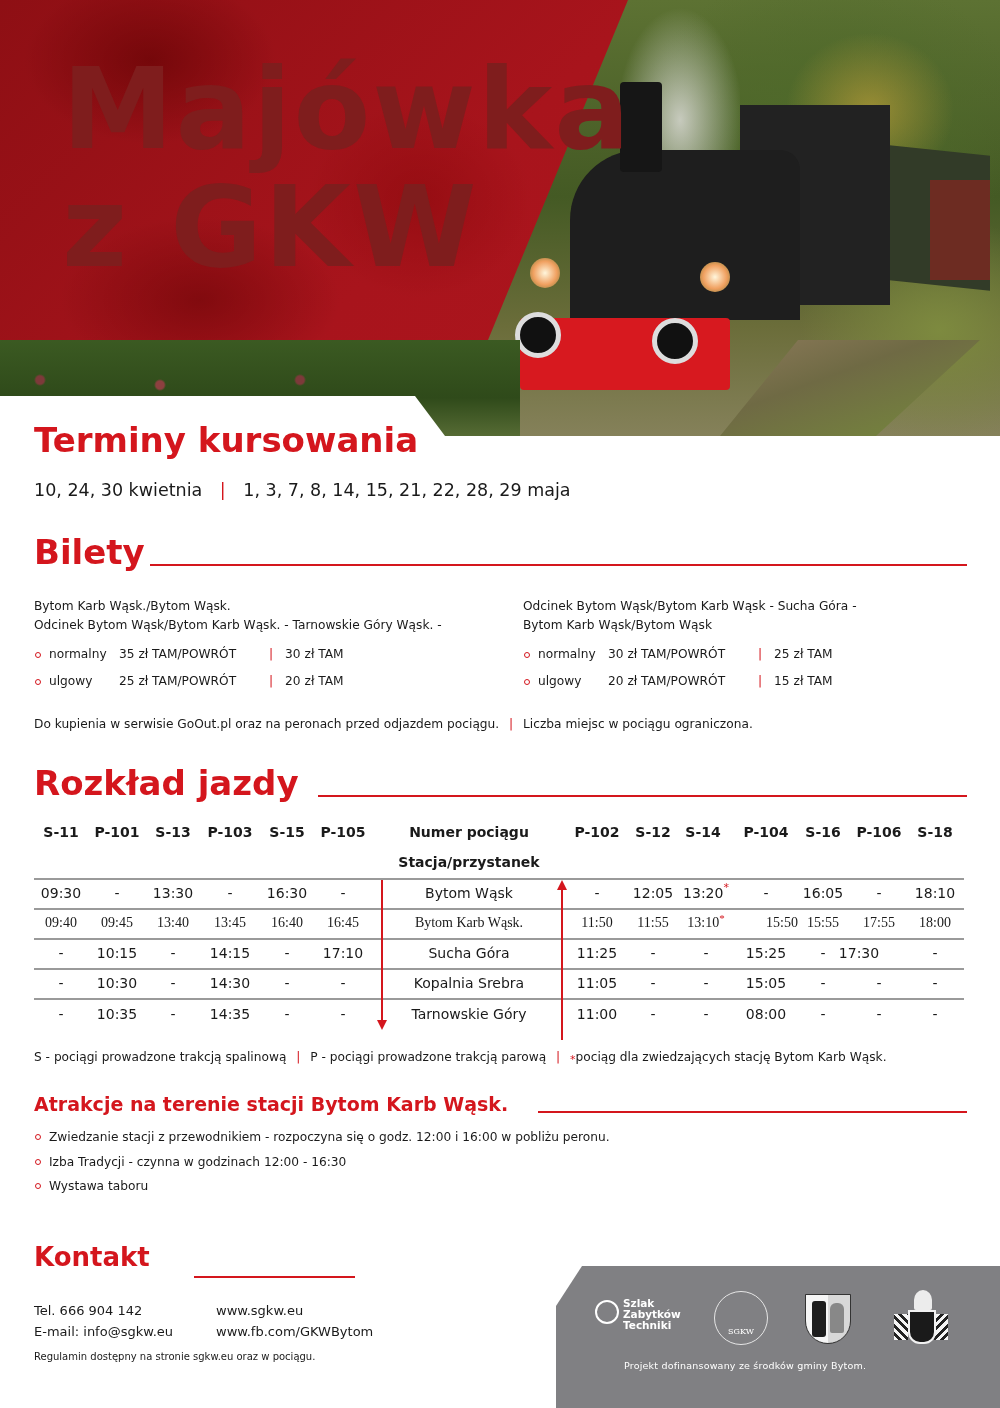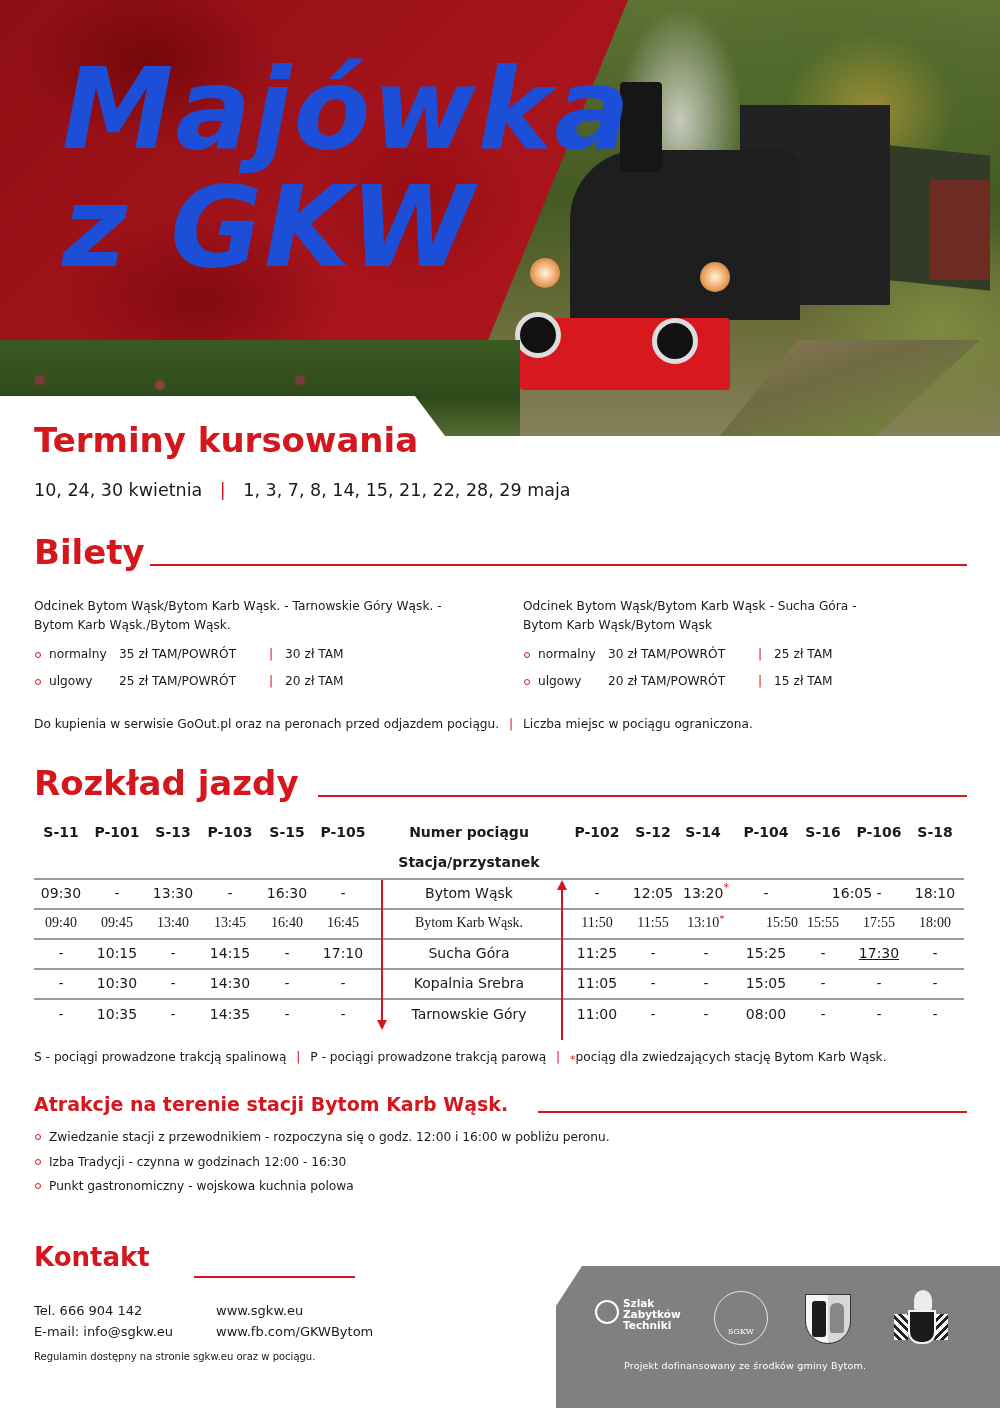--- a/index.html
+++ b/index.html
@@ -46,22 +46,22 @@
   .coach2 { position: absolute; left: 930px; top: 180px; width: 60px; height: 100px; background: #6d2c22; }
   .loco-front { position: absolute; left: 520px; top: 318px; width: 210px; height: 72px; background: #d7191f; border-radius: 4px; }
   .buffer { position: absolute; width: 46px; height: 46px; border-radius: 50%; background: #111; border: 5px solid #ddd; }
   .lamp { position: absolute; width: 30px; height: 30px; border-radius: 50%; background: radial-gradient(circle, #fff6dc 0%, #f0a060 55%, #773 100%); }
   .track { position: absolute; left: 720px; top: 340px; width: 260px; height: 96px; background: linear-gradient(160deg, #8c7a5a 0%, #6f6a44 40%, #768a3c 100%); clip-path: polygon(30% 0, 100% 0, 60% 100%, 0 100%); }
 
   .hero-white-cut { position: absolute; left: 0; top: 396px; width: 445px; height: 40px; background: #fff; clip-path: polygon(0 0, 415px 0, 445px 40px, 0 40px); }
 
   .hero-title {
     position: absolute; left: 62px; top: 50px;
-    color: #1d4ed8; font-family: "DejaVu Sans", sans-serif; font-weight: bold;
-    font-size: 112px; line-height: 118px; letter-spacing: 2px; font-style: italic;
+    color: #7f1d1d; font-family: "DejaVu Sans", sans-serif; font-weight: bold;
+    font-size: 112px; line-height: 118px; letter-spacing: 2px;
   }
   .section-title { position: absolute; left: 34px; font-weight: bold; color: #d4161d; font-family: "DejaVu Sans", sans-serif; white-space: nowrap; }
   .rule { position: absolute; height: 2px; background: #d4161d; }
   .sep { color: #d4161d; padding: 0 6px; }
 
   .terms-title { top: 420px; font-size: 34px; }
   .terms-dates { position: absolute; left: 34px; top: 480px; font-size: 17.5px; color: #1a1a1a; white-space: nowrap; }
 
   .bilety-title { top: 532px; font-size: 34px; }
 
@@ -149,22 +149,22 @@
   <span>10, 24, 30 kwietnia</span>
   <span class="sep" style="padding:0 12px;">|</span>
   <span>1, 3, 7, 8, 14, 15, 21, 22, 28, 29 maja</span>
 </div>
 
 <div class="section-title bilety-title">Bilety</div>
 <div class="rule" style="left:150px; top:564px; width:817px;"></div>
 
 <div class="ticket-block" style="left:34px;">
   <div class="route">
+    <div>Bytom Karb Wąsk./Bytom Wąsk.</div>
     <div>Odcinek Bytom Wąsk/Bytom Karb Wąsk. - Tarnowskie Góry Wąsk. -</div>
-    <div>Bytom Karb Wąsk./Bytom Wąsk.</div>
   </div>
   <div class="ticket-row">
     <span class="bullet"></span>
     <span class="tk-label">normalny</span>
     <span class="tk-rt">35 zł TAM/POWRÓT</span>
     <span class="sep" style="padding:0 12px 0 0;">|</span>
     <span>30 zł TAM</span>
   </div>
   <div class="ticket-row">
     <span class="bullet"></span>
@@ -234,21 +234,21 @@
     <div class="tt-cell" style="left:54px; width:58px;">-</div>
     <div class="tt-cell" style="left:112px; width:54px;">13:30</div>
     <div class="tt-cell" style="left:166px; width:60px;">-</div>
     <div class="tt-cell" style="left:226px; width:54px;">16:30</div>
     <div class="tt-cell" style="left:280px; width:58px;">-</div>
     <div class="tt-cell" style="left:355px; width:160px;">Bytom Wąsk</div>
     <div class="tt-cell" style="left:532px; width:62px;">-</div>
     <div class="tt-cell" style="left:594px; width:50px;">12:05</div>
     <div class="tt-cell" style="left:644px; width:56px;"><span>13:20</span><span class="star">*</span></div>
     <div class="tt-cell" style="left:700px; width:64px;">-</div>
-    <div class="tt-cell" style="left:764px; width:50px;margin-left:29px;">16:05</div>
+    <div class="tt-cell" style="left:764px; width:50px;">16:05</div>
     <div class="tt-cell" style="left:816px; width:58px;">-</div>
     <div class="tt-cell" style="left:876px; width:50px;">18:10</div>
   </div>
   <div class="tt-line" style="top:88px;"></div>
 
   <div class="tt-row" style="top:88px;font-family:Liberation Serif, serif;">
     <div class="tt-cell" style="left:0; width:54px;">09:40</div>
     <div class="tt-cell" style="left:54px; width:58px;">09:45</div>
     <div class="tt-cell" style="left:112px; width:54px;">13:40</div>
     <div class="tt-cell" style="left:166px; width:60px;">13:45</div>
@@ -271,21 +271,21 @@
     <div class="tt-cell" style="left:112px; width:54px;">-</div>
     <div class="tt-cell" style="left:166px; width:60px;">14:15</div>
     <div class="tt-cell" style="left:226px; width:54px;">-</div>
     <div class="tt-cell" style="left:280px; width:58px;">17:10</div>
     <div class="tt-cell" style="left:355px; width:160px;">Sucha Góra</div>
     <div class="tt-cell" style="left:532px; width:62px;">11:25</div>
     <div class="tt-cell" style="left:594px; width:50px;">-</div>
     <div class="tt-cell" style="left:644px; width:56px;">-</div>
     <div class="tt-cell" style="left:700px; width:64px;">15:25</div>
     <div class="tt-cell" style="left:764px; width:50px;">-</div>
-    <div class="tt-cell" style="left:816px; width:58px;text-decoration:underline;">17:30</div>
+    <div class="tt-cell" style="left:796px; width:58px;">17:30</div>
     <div class="tt-cell" style="left:876px; width:50px;">-</div>
   </div>
   <div class="tt-line" style="top:148px;"></div>
 
   <div class="tt-row" style="top:148px;">
     <div class="tt-cell" style="left:0; width:54px;">-</div>
     <div class="tt-cell" style="left:54px; width:58px;">10:30</div>
     <div class="tt-cell" style="left:112px; width:54px;">-</div>
     <div class="tt-cell" style="left:166px; width:60px;">14:30</div>
     <div class="tt-cell" style="left:226px; width:54px;">-</div>
@@ -338,21 +338,21 @@
   <div class="atr-item">
       <span class="bullet"></span>
       <span>Zwiedzanie stacji z przewodnikiem - rozpoczyna się o godz. 12:00 i 16:00 w pobliżu peronu.</span>
     </div>
   <div class="atr-item">
       <span class="bullet"></span>
       <span>Izba Tradycji - czynna w godzinach 12:00 - 16:30</span>
     </div>
   <div class="atr-item">
       <span class="bullet"></span>
-      <span>Punkt gastronomiczny - wojskowa kuchnia polowa</span>
+      <span>Wystawa taboru</span>
     </div>
 </div>
 
 <div class="section-title kontakt-title">Kontakt</div>
 <div class="rule" style="left:194px; top:1276px; width:161px;"></div>
 <div class="contact">
   <div>Tel. 666 904 142</div>
   <div>E-mail: info@sgkw.eu</div>
 </div>
 <div class="contact-col2">

